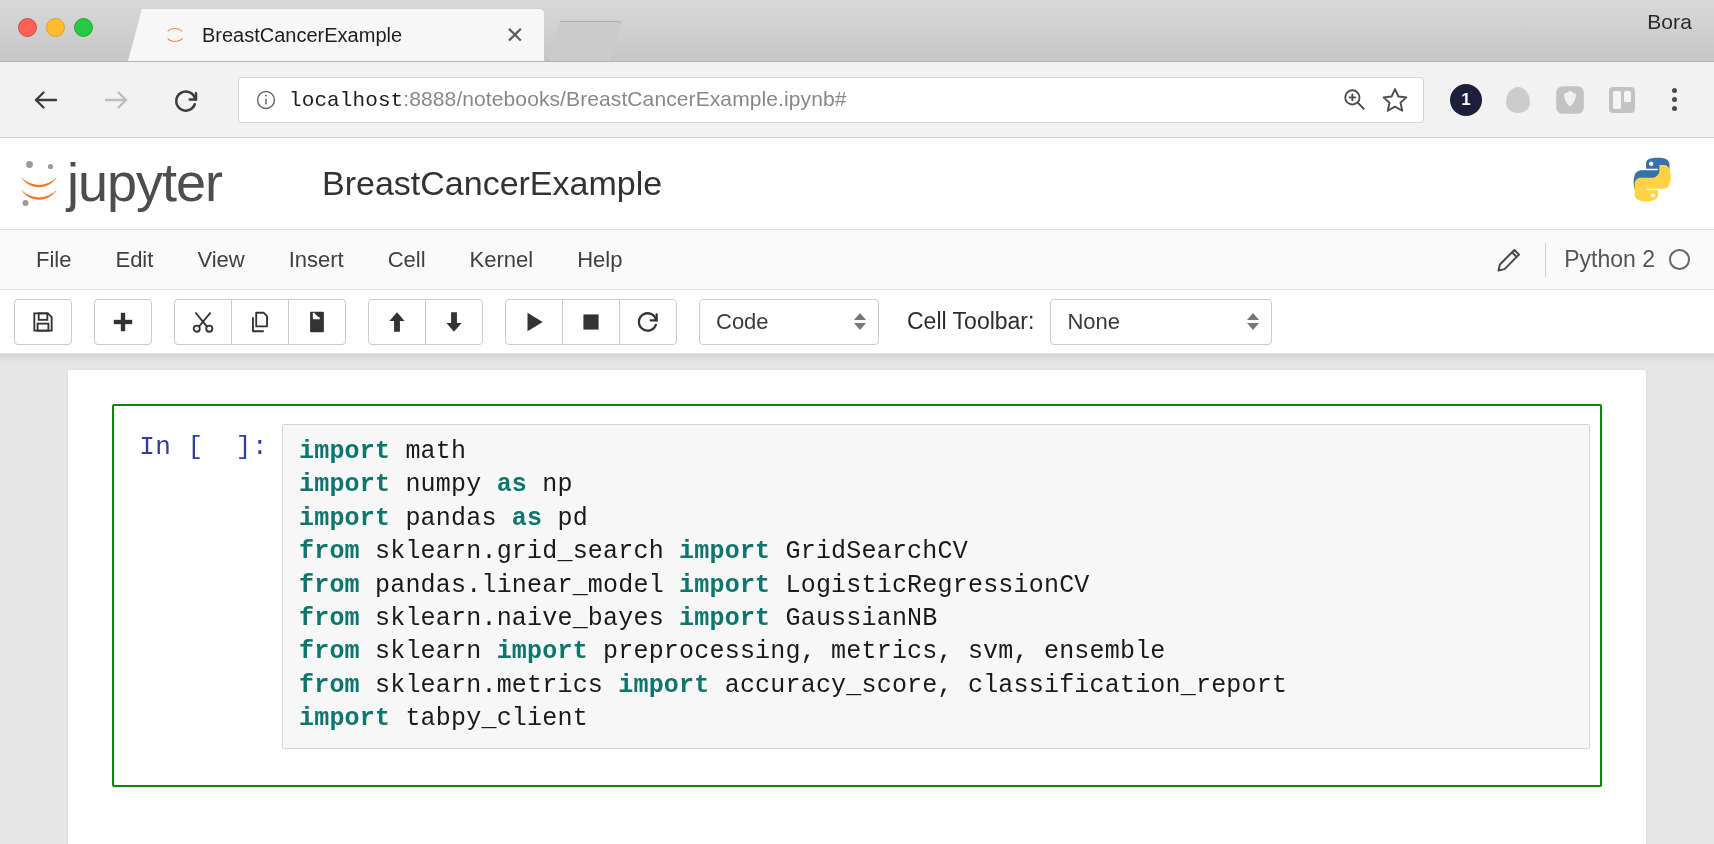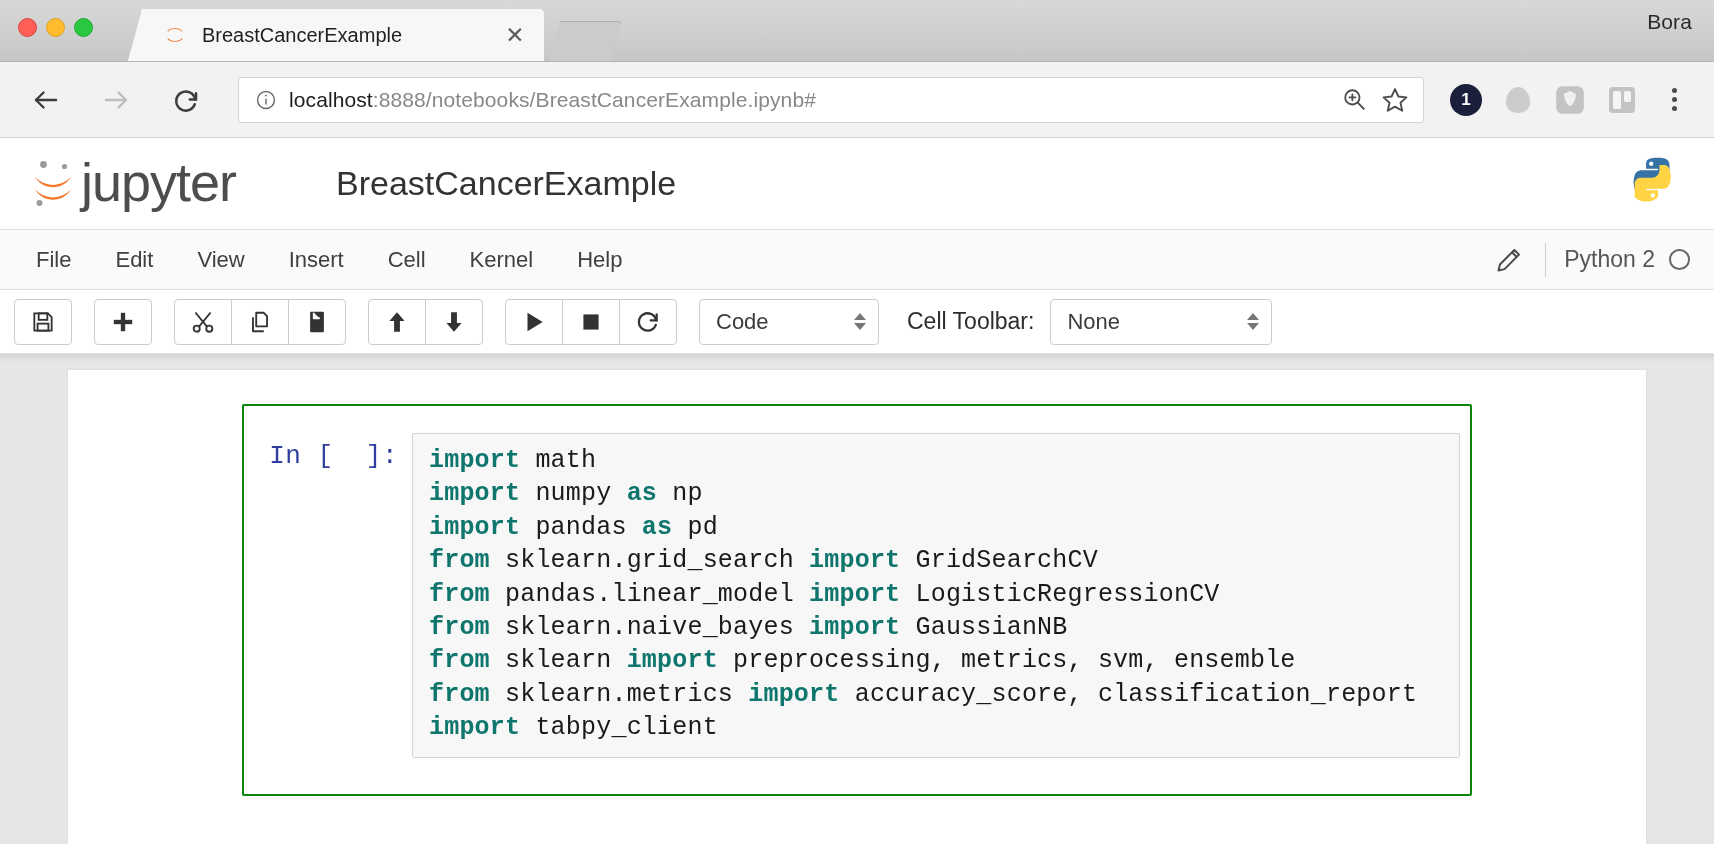--- a/index.html
+++ b/index.html
@@ -167,21 +167,21 @@
   }
   .omnibox-url {
     flex: 1 1 auto;
     font-size: 21px;
     color: #888888;
     white-space: nowrap;
     overflow: hidden;
     text-overflow: ellipsis;
     letter-spacing: .1px;
   }
-  .omnibox-url .host { color: #202020; }
+  .omnibox-url .host { color: #202020; font-family: Liberation Mono, monospace; }
   .omnibox-icon { width: 28px; height: 28px; flex: 0 0 auto; color: #5a5a5a; }
 
   .ext-icons { display: flex; align-items: center; gap: 0; flex: 0 0 auto; }
   .ext-btn {
     width: 52px; height: 52px;
     display: flex; align-items: center; justify-content: center;
     flex: 0 0 auto;
   }
   .badge-1 {
     width: 32px; height: 32px;
@@ -212,21 +212,21 @@
     overflow: hidden;
     position: relative;
   }
 
   .jp-header {
     height: 92px;
     background: #ffffff;
     border-bottom: 1px solid #e0e0e0;
     display: flex;
     align-items: center;
-    padding: 0 28px 0 26px;
+    padding: 0 28px 0 12px;
     flex: 0 0 auto;
   }
   .jp-logo { width: 272px; height: 62px; flex: 0 0 auto; }
   .jp-notebook-name {
     font-size: 34px;
     color: #333333;
     margin-left: 38px;
     flex: 1 1 auto;
     white-space: nowrap;
     overflow: hidden;
@@ -339,25 +339,25 @@
     margin: 0 auto;
     width: 1578px;
     background: #ffffff;
     min-height: 600px;
     padding: 34px 0 0 0;
     box-shadow: 0 0 2px rgba(0,0,0,.08);
   }
 
   .cell {
     margin: 0 auto;
-    width: 1230px;
+    width: 1490px;
     border: 2px solid #0a850a;
     border-radius: 2px;
     background: #ffffff;
-    padding: 27px 10px 36px 10px;
+    padding: 18px 10px 36px 10px;
     display: flex;
     align-items: flex-start;
   }
   .prompt {
     width: 158px;
     flex: 0 0 auto;
     text-align: right;
     padding: 8px 14px 0 0;
     font-family: "Liberation Mono", "DejaVu Sans Mono", monospace;
     font-size: 26px;

